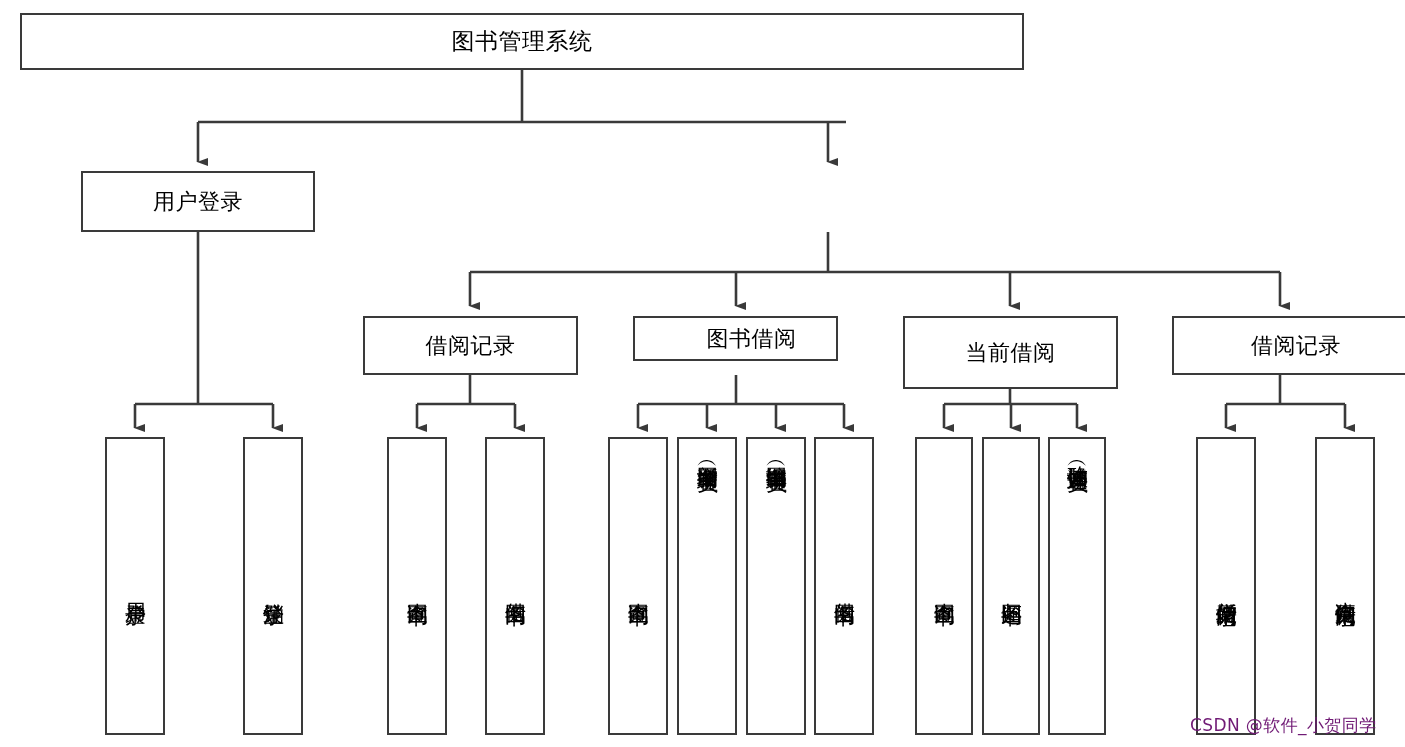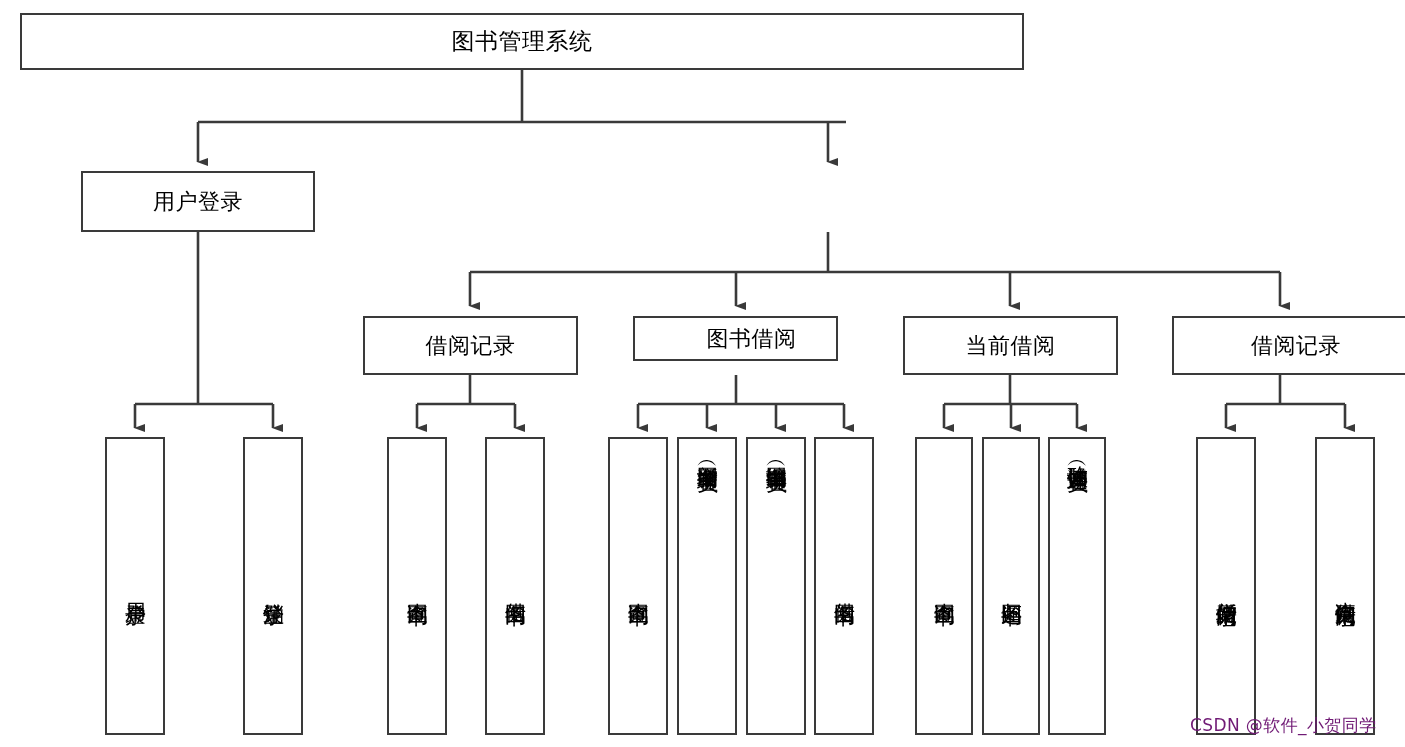--- a/index.html
+++ b/index.html
@@ -138,21 +138,21 @@
   <div class="node horiz" style="left:81px; top:171px; width:234px; height:61px;">
     <span class="lbl">用户登录</span>
   </div>
 
   <div class="node horiz" style="left:363px; top:316px; width:215px; height:59px;">
     <span class="lbl">借阅记录</span>
   </div>
   <div class="node horiz" style="left:633px; top:316px; width:205px; height:45px;padding-left:32px;">
     <span class="lbl">图书借阅</span>
   </div>
-  <div class="node horiz" style="left:903px; top:316px; width:215px; height:59px;">
+  <div class="node horiz" style="left:903px; top:316px; width:215px; height:73px;">
     <span class="lbl">当前借阅</span>
   </div>
   <div class="node horiz" style="left:1172px; top:316px; width:248px; height:59px;">
     <span class="lbl">借阅记录</span>
   </div>
 
   <div class="node vert" style="left:105px; top:437px; width:60px; height:298px;">
     <span class="lbl">用户登录</span>
   </div>
   <div class="node vert" style="left:243px; top:437px; width:60px; height:298px;">

